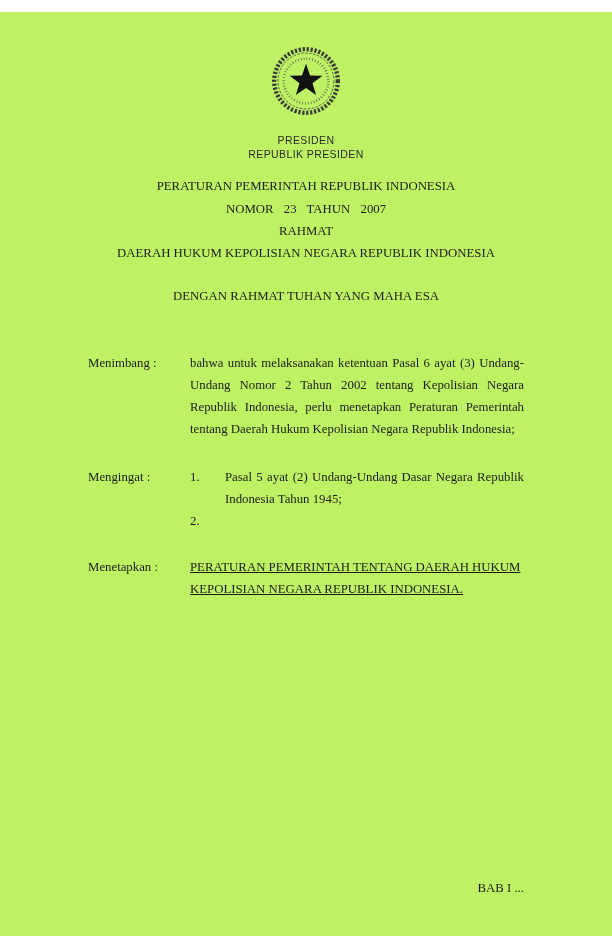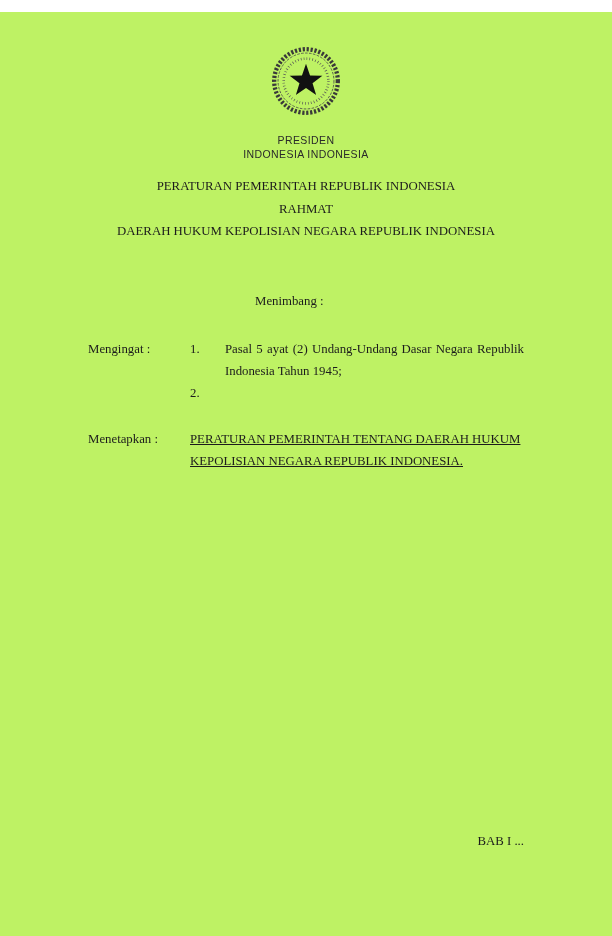--- a/index.html
+++ b/index.html
@@ -89,52 +89,55 @@
     margin-top: 26px;
     text-align: center;
   }
 
   .menetapkan { margin-top: 24px; }
   .menetapkan .clause-body { text-align: left; text-decoration: underline; }
 
   .catchword {
     position: absolute;
     right: 88px;
-    top: 822px;
+    top: 869px;
   }
 </style>
 </head>
 <body>
 
 <div class="page">
 
   <div class="seal-wrap">
     <svg class="seal" viewBox="0 0 100 100" aria-hidden="true">
       <circle cx="50" cy="50" r="37" fill="none" stroke="#3a3a3a" stroke-width="5" stroke-dasharray="2.6 2"></circle>
       <circle cx="50" cy="50" r="32.5" fill="none" stroke="#4a4a4a" stroke-width="1" stroke-dasharray="3 1.6"></circle>
       <circle cx="50" cy="50" r="26" fill="none" stroke="#555555" stroke-width="3" stroke-dasharray="0.8 2.6"></circle>
       <polygon points="50,30 45.3,43.5 31,43.8 42.4,52.5 38.2,66.2 50,58 61.8,66.2 57.6,52.5 69,43.8 54.7,43.5" fill="#111111"></polygon>
     </svg>
   </div>
 
   <div class="institution">
     <div>PRESIDEN</div>
-    <div>INDONESIA INDONESIA</div>
+    <div>REPUBLIK PRESIDEN</div>
   </div>
 
   <div class="title-block">
     <div>PERATURAN PEMERINTAH REPUBLIK INDONESIA</div>
+    <div class="doc-number">NOMOR 23 TAHUN 2007</div>
     <div>RAHMAT</div>
     <div>DAERAH HUKUM KEPOLISIAN NEGARA REPUBLIK INDONESIA</div>
   </div>
 
+  <div class="invocation">DENGAN RAHMAT TUHAN YANG MAHA ESA</div>
 
 
   <div class="clause menimbang">
     <div class="clause-label">Menimbang :</div>
+    <div class="clause-body">bahwa untuk melaksanakan ketentuan Pasal 6 ayat (3) Undang-Undang Nomor 2 Tahun 2002 tentang Kepolisian Negara Republik Indonesia, perlu menetapkan Peraturan Pemerintah tentang Daerah Hukum Kepolisian Negara Republik Indonesia;</div>
   </div>
 
   <div class="clause mengingat">
     <div class="clause-label">Mengingat  :</div>
     <div class="clause-body">
       <div class="num-item">
         <div class="num-cell">1.</div>
         <div class="num-text">Pasal 5 ayat (2) Undang-Undang Dasar Negara Republik Indonesia Tahun 1945;</div>
       </div>
       <div class="num-item">

